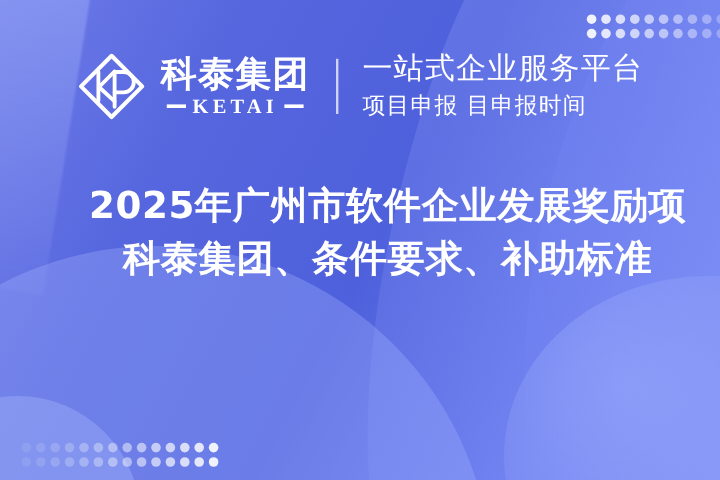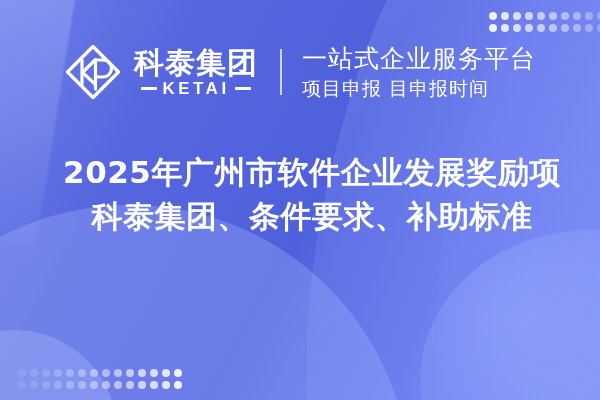--- a/index.html
+++ b/index.html
@@ -160,21 +160,21 @@
     align-items: center;
     gap: 5px;
     margin-top: 1px;
   }
   .logo-rule {
     width: 16px;
     height: 3px;
     background: #ffffff;
   }
   .logo-en {
-    font-family: Liberation Sans, sans-serif;
+    font-family: Liberation Serif, serif;
     font-size: 17px;
     font-weight: bold;
     color: #ffffff;
     letter-spacing: 3.5px;
     line-height: 1;
     white-space: nowrap;
   }
 
   .divider {
     width: 2px;
@@ -184,41 +184,41 @@
     flex: none;
   }
 
   .tagline-block {
     margin-left: 20px;
     display: flex;
     flex-direction: column;
     justify-content: center;
   }
   .tagline-main {
-    font-family: Liberation Sans, sans-serif;
+    font-family: Liberation Mono, monospace;
     font-size: 25px;
     color: #ffffff;
     letter-spacing: 1px;
     line-height: 1.18;
     white-space: nowrap;
   }
   .tagline-sub {
     font-family: "DejaVu Serif", "Liberation Serif", serif;
     font-size: 19px;
     color: #ffffff;
     letter-spacing: 1px;
     line-height: 1.2;
     margin-top: 3px;
     white-space: nowrap;
   }
 
   
   .title-block {
     position: absolute;
-    left: 4px;
+    left: 15px;
     top: 150px;
     width: 536px;
     text-align: center;
     padding-left: 40px;
   }
   .title-line {
     font-family: "DejaVu Sans", "Liberation Sans", sans-serif;
     font-size: 31px;
     font-weight: bold;
     color: #ffffff;

